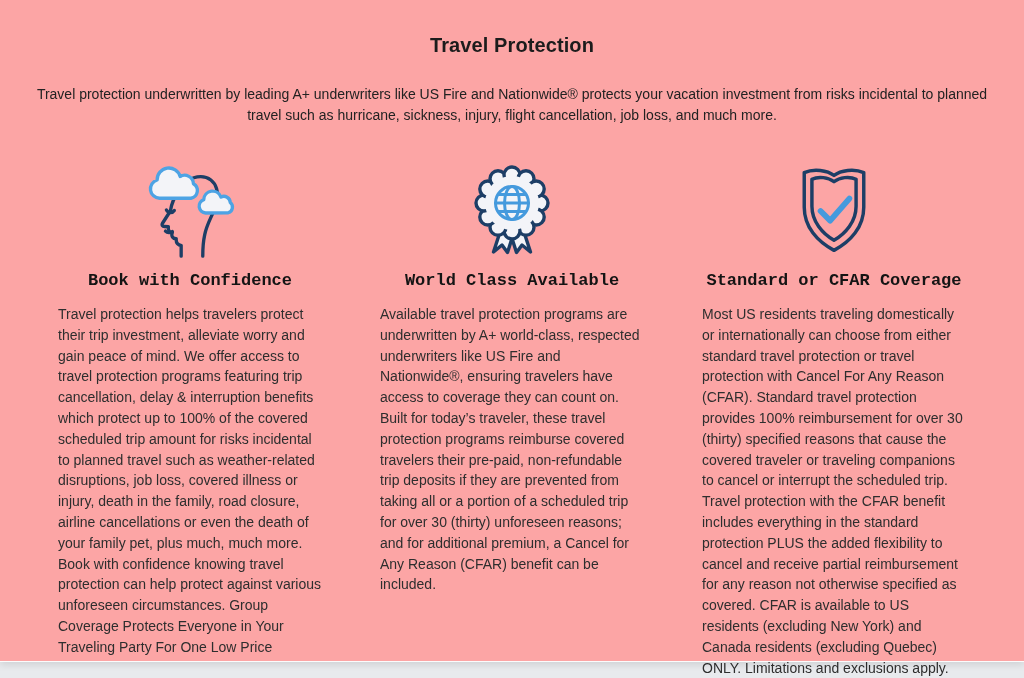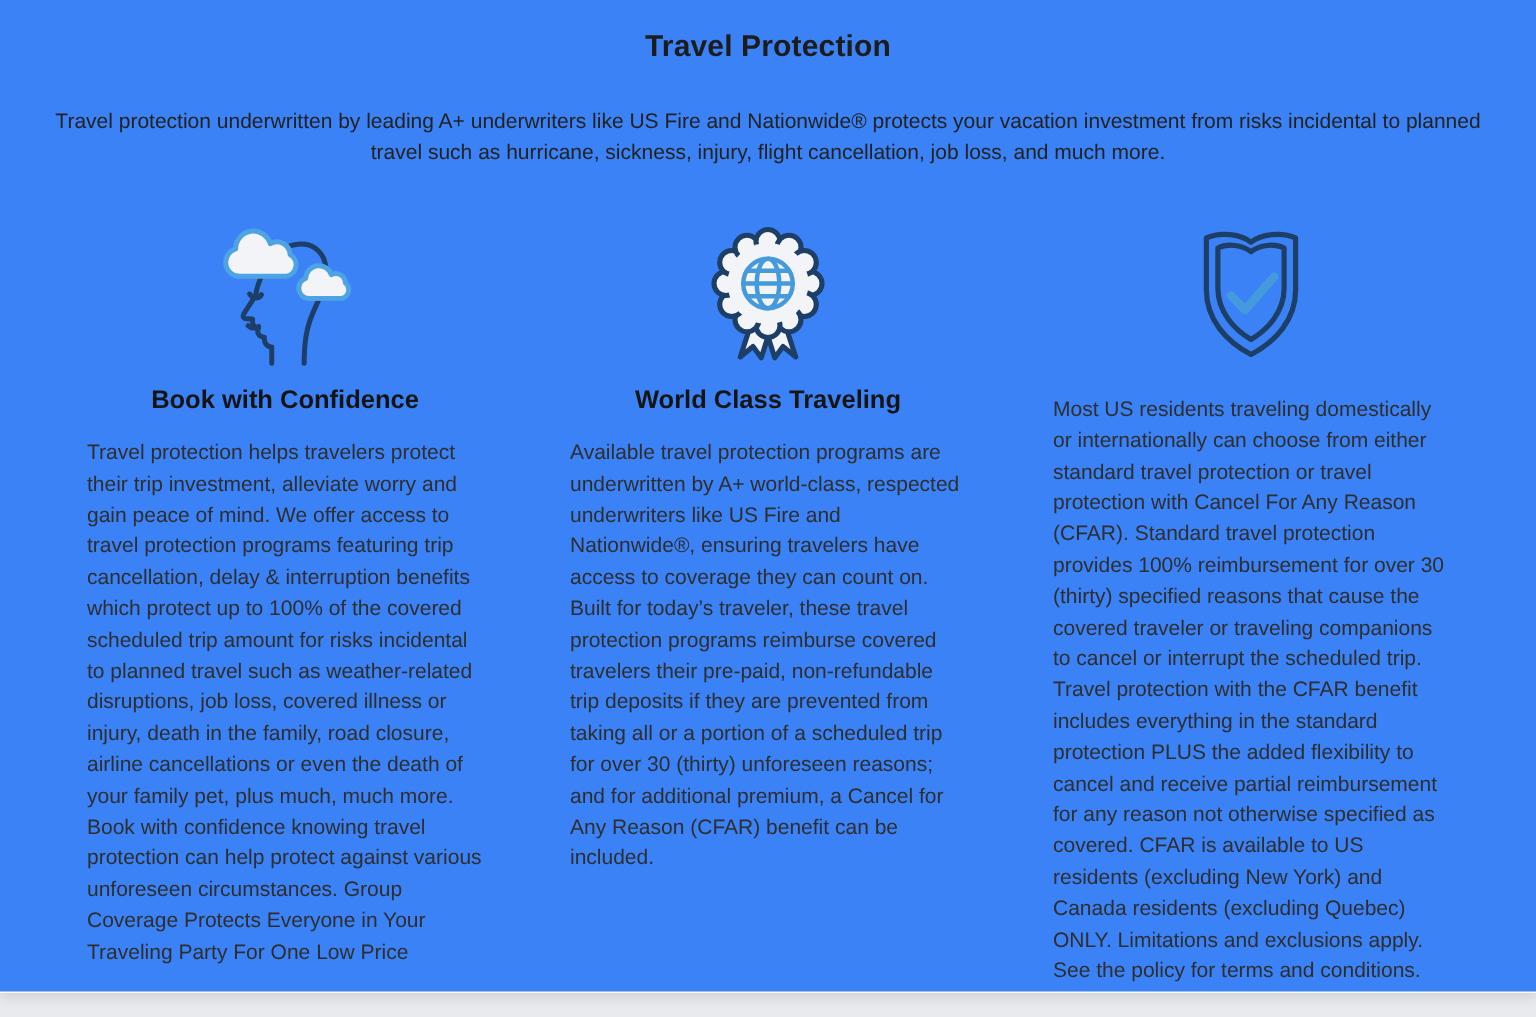--- a/index.html
+++ b/index.html
@@ -5,23 +5,23 @@
   * { margin: 0; padding: 0; box-sizing: border-box; }
   html, body { width: 1024px; height: 678px; overflow: hidden; }
   body {
     background: #e8eaed;
     font-family: "Liberation Sans", sans-serif;
     -webkit-font-smoothing: antialiased;
   }
   .page-section {
     width: 1024px;
     height: 661px;
-    background: #3b82f6;
+    background: #fca5a5;
     box-shadow: 0 1px 0 rgba(255,255,255,0.9), 0 4px 7px rgba(0,0,0,0.10);
-    padding-top: 20px;
+    padding-top: 34px;
   }
   .page-title {
     text-align: center;
     font-size: 20px;
     font-weight: 700;
     color: #1c1c1c;
     letter-spacing: 0.1px;
   }
   .page-subtitle {
     margin: 27px auto 0 auto;
@@ -43,20 +43,21 @@
     display: flex;
     justify-content: center;
     align-items: center;
   }
   .col-heading {
     margin-top: 9px;
     text-align: center;
     font-size: 17px;
     font-weight: 700;
     color: #141414;
+    font-family: Liberation Mono, monospace;
   }
   .col-body {
     margin-top: 14px;
     font-size: 14px;
     line-height: 20.8px;
     color: #2e2e2e;
     text-align: left;
   }
   svg { display: block; }
 </style>
@@ -118,31 +119,32 @@
 
           <g stroke="#459add" stroke-width="3" stroke-linecap="round" fill="none">
             <circle cx="50" cy="42" r="16.5"></circle>
             <ellipse cx="50" cy="42" rx="7.5" ry="16.5"></ellipse>
             <path d="M33.5,42 H66.5"></path>
             <path d="M36.3,33.5 H63.7"></path>
             <path d="M36.3,50.5 H63.7"></path>
           </g>
         </svg>
       </div>
-      <h3 class="col-heading">World Class Traveling</h3>
+      <h3 class="col-heading">World Class Available</h3>
       <p class="col-body">Available travel protection programs are underwritten by A+ world-class, respected underwriters like US Fire and Nationwide®, ensuring travelers have access to coverage they can count on. Built for today’s traveler, these travel protection programs reimburse covered travelers their pre-paid, non-refundable trip deposits if they are prevented from taking all or a portion of a scheduled trip for over 30 (thirty) unforeseen reasons; and for additional premium, a Cancel for Any Reason (CFAR) benefit can be included.</p>
     </div>
 
     <div class="column">
       <div class="icon-wrap">
         <svg width="96" height="100" viewBox="0 0 100 100" fill="none">
           <g stroke="#1d3e66" stroke-width="3.6" stroke-linejoin="round" fill="none">
             <path d="M19,10 C29,5.5 43,7.5 50,13 C57,7.5 71,5.5 81,10 L81,46 C81,67 67,82 50,91 C33,82 19,67 19,46 Z"></path>
             <path d="M27,17 C34,13.5 44,15 50,19.5 C56,15 66,13.5 73,17 L73,45 C73,61 62,73.5 50,80.5 C38,73.5 27,61 27,45 Z"></path>
           </g>
           <path d="M36,50 L46,60 L66,37" stroke="#459add" stroke-width="6" stroke-linecap="round" stroke-linejoin="round" fill="none"></path>
         </svg>
       </div>
+      <h3 class="col-heading">Standard or CFAR Coverage</h3>
       <p class="col-body">Most US residents traveling domestically or internationally can choose from either standard travel protection or travel protection with Cancel For Any Reason (CFAR). Standard travel protection provides 100% reimbursement for over 30 (thirty) specified reasons that cause the covered traveler or traveling companions to cancel or interrupt the scheduled trip. Travel protection with the CFAR benefit includes everything in the standard protection PLUS the added flexibility to cancel and receive partial reimbursement for any reason not otherwise specified as covered. CFAR is available to US residents (excluding New York) and Canada residents (excluding Quebec) ONLY. Limitations and exclusions apply. See the policy for terms and conditions.</p>
     </div>
 
   </div>
 </div>
 
 </body></html>

